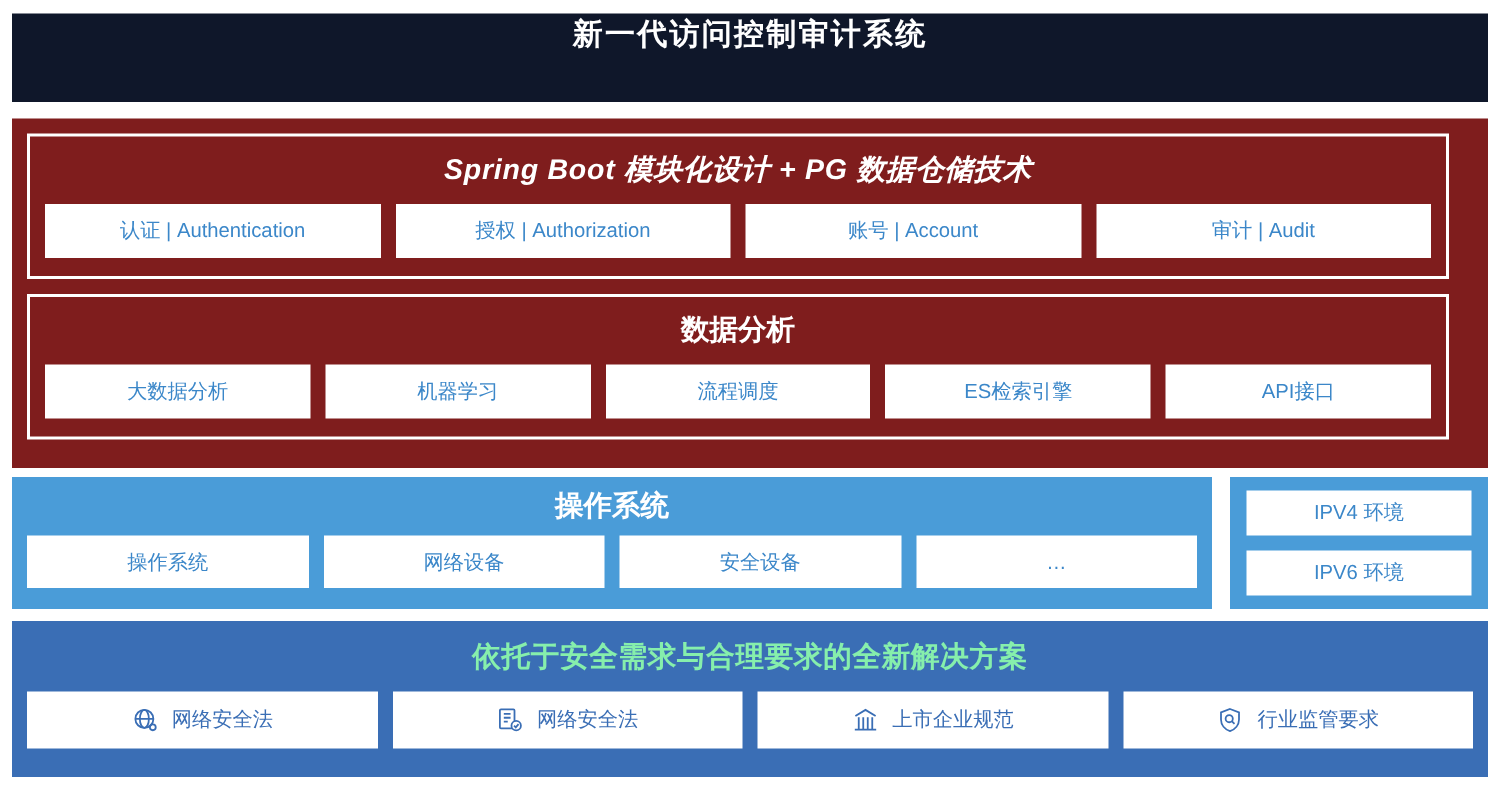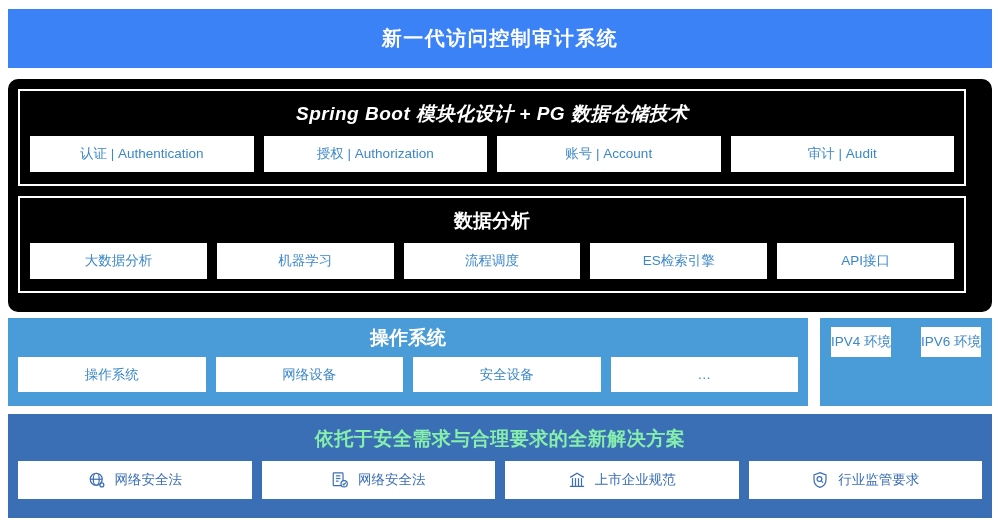--- a/index.html
+++ b/index.html
@@ -21,43 +21,42 @@
     box-sizing: border-box;
   }
 
   
   .title-bar {
     position: absolute;
     left: 8px;
     top: 9px;
     width: 984px;
     height: 59px;
-    background: #3b82f6;
-    display: flex;
-    align-items: center;
+    background: #0f172a;
+    display: flex;
+    align-items: flex-start;
     justify-content: center;
   }
   .title-bar .title-text {
     color: #ffffff;
     font-size: 20px;
     font-weight: bold;
     letter-spacing: 1.5px;
   }
 
   
   .platform-panel {
     position: absolute;
     left: 8px;
     top: 79px;
     width: 984px;
     height: 233px;
-    background: #000000;
+    background: #7f1d1d;
     box-sizing: border-box;
     padding: 10px 26px 10px 10px;
-    border-radius: 10px;
   }
   .inner-box {
     border: 2px solid #ffffff;
     box-sizing: border-box;
     padding: 8px 10px 12px 10px;
   }
   .inner-box + .inner-box {
     margin-top: 10px;
   }
   .group-title {
@@ -118,21 +117,21 @@
   .ipv-panel {
     position: absolute;
     left: 820px;
     top: 318px;
     width: 172px;
     height: 88px;
     background: #4a9cd8;
     box-sizing: border-box;
     padding: 9px 11px;
     display: flex;
-    flex-direction: row;
+    flex-direction: column;
     justify-content: space-between;
   }
   .ipv-card {
     background: #ffffff;
     height: 30px;
     display: flex;
     align-items: center;
     justify-content: center;
     color: #3b87c9;
     font-size: 13.5px;

